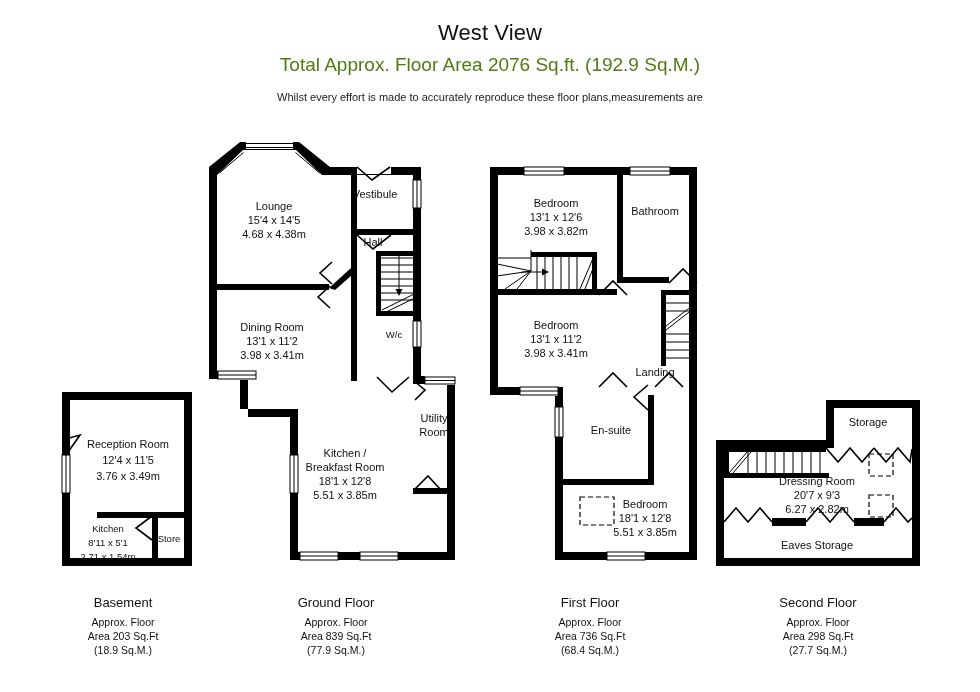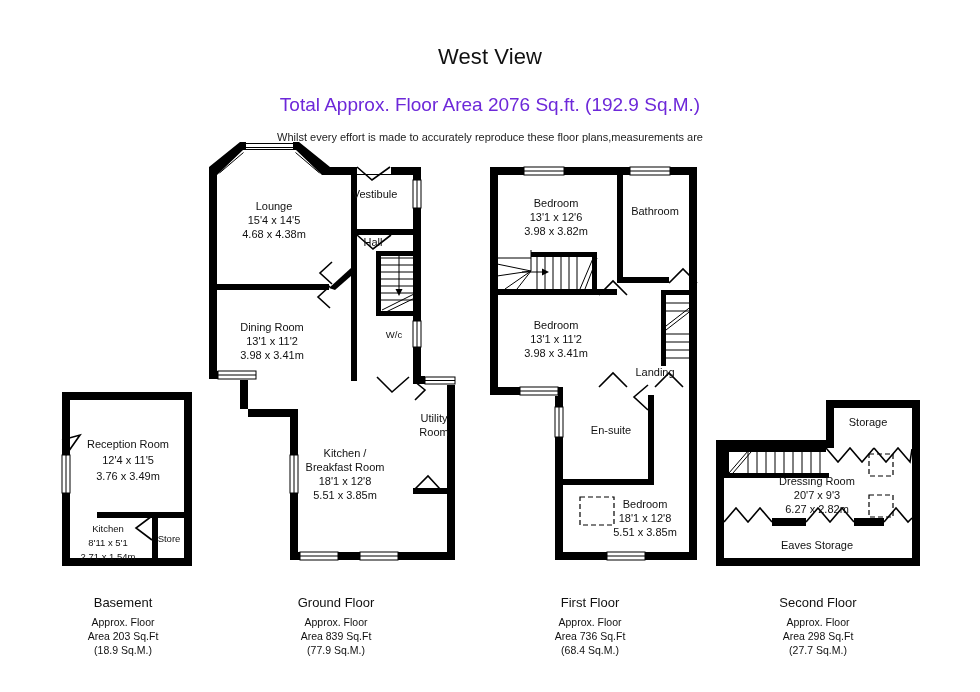--- a/index.html
+++ b/index.html
@@ -25,27 +25,27 @@
     position: absolute;
     left: 0;
     top: 0;
     width: 980px;
     text-align: center;
   }
   .plan-title {
     font-size: 22px;
     font-weight: normal;
     color: #111;
-    margin: 16px;
-    padding-top: 28px;
+    margin: 0;
+    padding-top: 20px;
     letter-spacing: 0.1px;
   }
   .plan-subtitle {
     font-size: 19px;
-    color: #6d28d9;
+    color: #4d7c0f;
     margin: 0;
     padding-top: 8px;
   }
   .plan-disclaimer {
     font-size: 11px;
     color: #222;
     margin: 0;
     padding-top: 14px;
     line-height: 1.35;
   }

